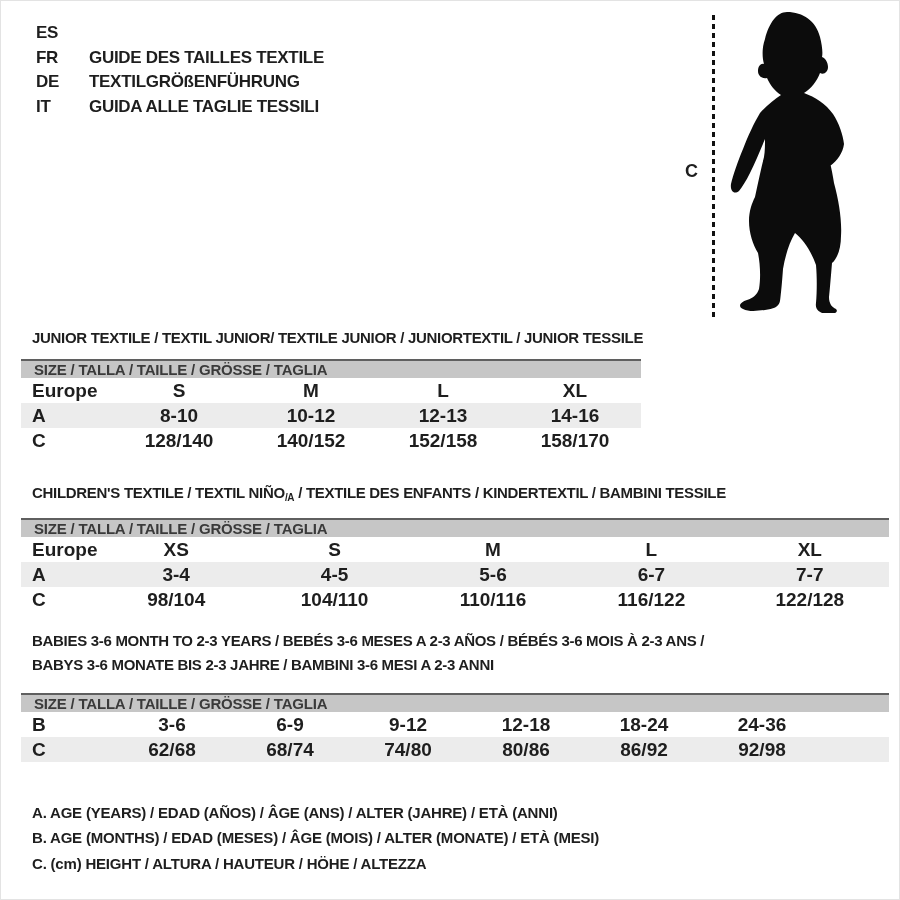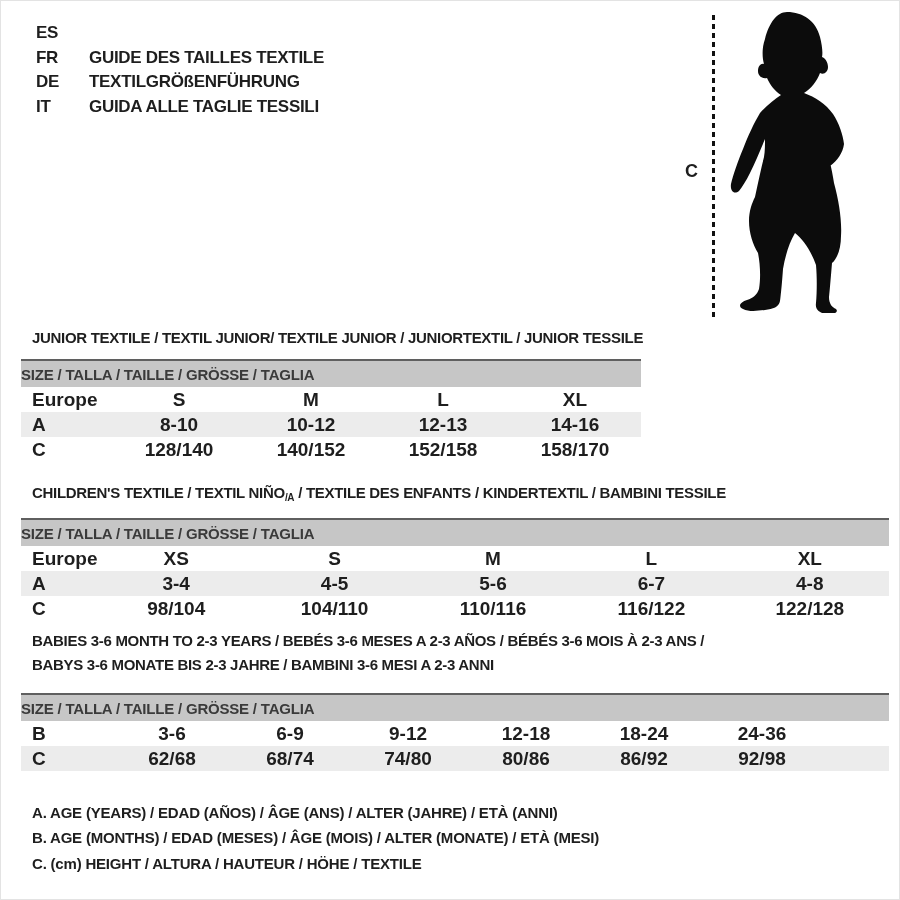--- a/index.html
+++ b/index.html
@@ -24,24 +24,25 @@
   }
   .height-label{left:684px;top:160px;font-size:18px;font-weight:700;}
   .baby-svg{left:728px;top:10px;}
 
   
   .section-title{left:31px;font-size:15px;font-weight:700;letter-spacing:-0.3px;white-space:nowrap;}
   .sub-a{font-size:10px;vertical-align:-3px;font-weight:700;}
 
   .size-table{left:20px;}
   .size-header{
-    height:28px;display:flex;align-items:center;
+    height:19px;display:flex;align-items:center;
     background:var(--c-bar,#c6c6c6);
     border-top:2px solid var(--c-bar-border,#5f5f5f);
     box-sizing:border-box;
+    padding-left:13px;
     font-size:15px;font-weight:700;letter-spacing:-0.2px;color:#3a3a3a;
   }
   .t-row{display:grid;height:25px;align-items:center;font-size:19px;font-weight:600;}
   .t-row .row-label{padding-left:11px;text-align:left;font-weight:700;}
   .t-row .cell{text-align:center;}
   .t-row.shaded{background:var(--c-shade,#ececec);}
   .t1{width:620px;}
   .t1 .t-row{grid-template-columns:92px repeat(4,1fr);}
   .t2{width:868px;}
   .t2 .t-row{grid-template-columns:76px repeat(5,1fr);}
@@ -159,21 +160,21 @@
     <span class="cell">M</span>
     <span class="cell">L</span>
     <span class="cell">XL</span>
   </div>
   <div class="t-row shaded">
     <span class="row-label">A</span>
     <span class="cell">3-4</span>
     <span class="cell">4-5</span>
     <span class="cell">5-6</span>
     <span class="cell">6-7</span>
-    <span class="cell">4-8</span>
+    <span class="cell">7-7</span>
   </div>
   <div class="t-row">
     <span class="row-label">C</span>
     <span class="cell">98/104</span>
     <span class="cell">104/110</span>
     <span class="cell">110/116</span>
     <span class="cell">116/122</span>
     <span class="cell">122/128</span>
   </div>
 </div>
@@ -198,14 +199,14 @@
     <span class="cell">74/80</span>
     <span class="cell">80/86</span>
     <span class="cell">86/92</span>
     <span class="cell">92/98</span>
   </div>
 </div>
 
 <div class="abs legend">
   <div>A. AGE (YEARS) / EDAD (AÑOS) / ÂGE (ANS) / ALTER (JAHRE) / ETÀ (ANNI)</div>
   <div>B. AGE (MONTHS) / EDAD (MESES) / ÂGE (MOIS) / ALTER (MONATE) / ETÀ (MESI)</div>
-  <div>C. (cm) HEIGHT / ALTURA / HAUTEUR / HÖHE / TEXTILE</div>
+  <div>C. (cm) HEIGHT / ALTURA / HAUTEUR / HÖHE / ALTEZZA</div>
 </div>
 
 </body></html>

